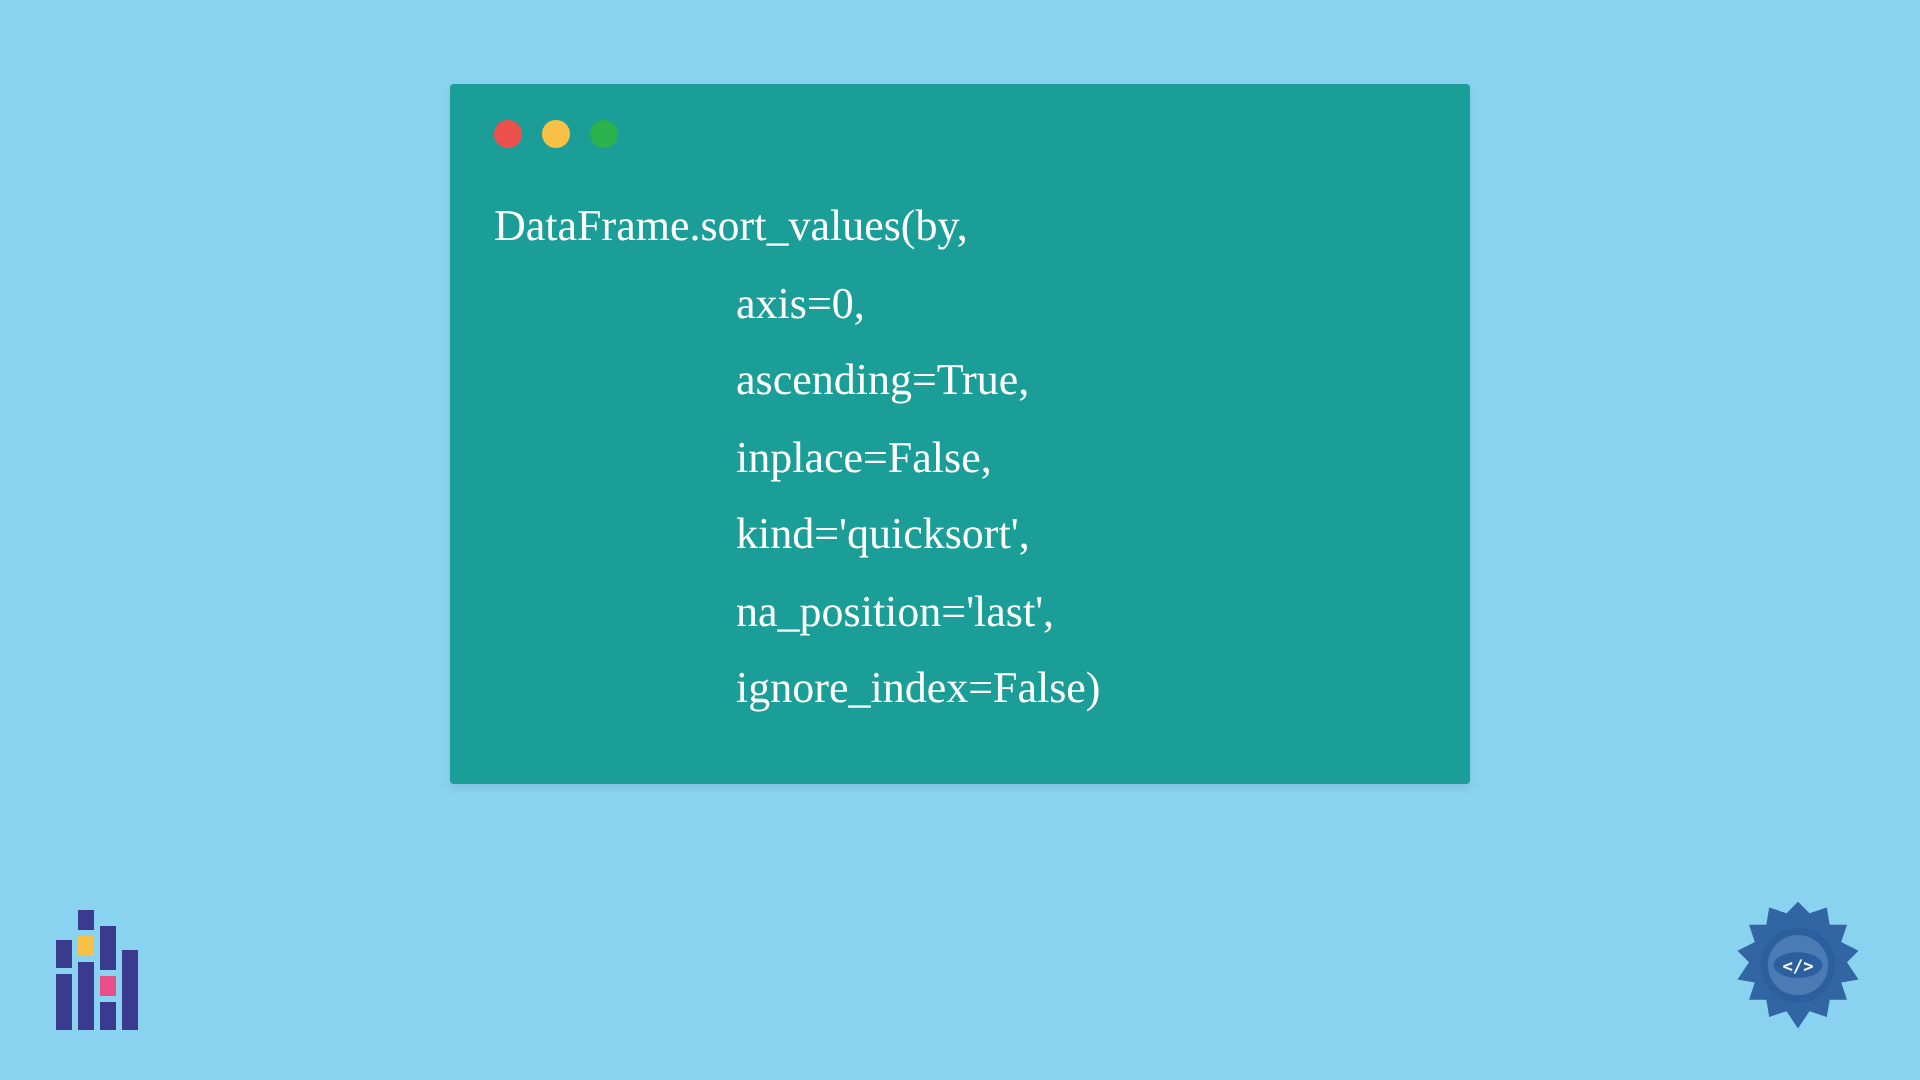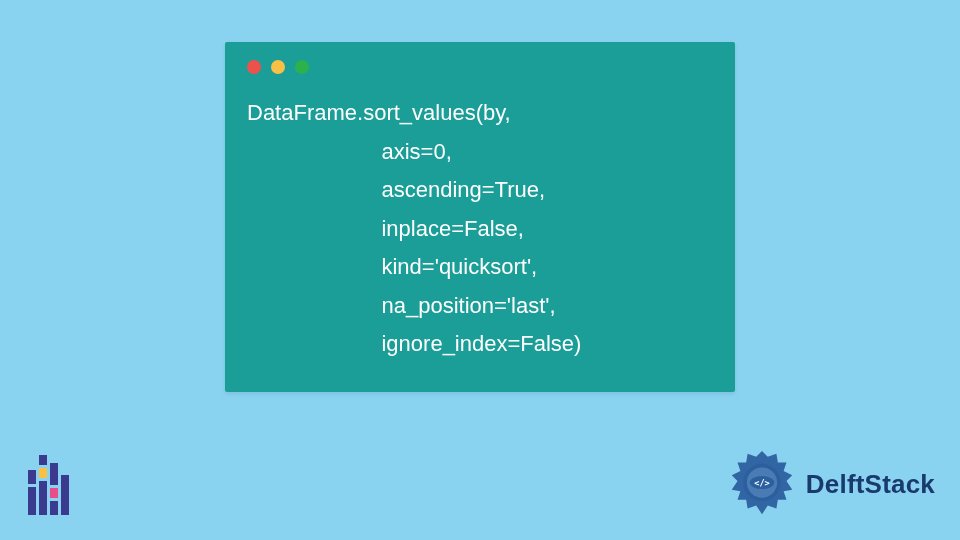--- a/index.html
+++ b/index.html
@@ -31,21 +31,21 @@
   .dot {
     width: 14px;
     height: 14px;
     border-radius: 50%;
   }
   .dot-red { background: #ec524b; }
   .dot-yellow { background: #f8c146; }
   .dot-green { background: #2bb24c; }
   .code-block {
     color: #ffffff;
-    font-family: Liberation Sans, sans-serif;
+    font-family: Liberation Serif, serif;
     font-size: 22px;
     line-height: 1.75;
     white-space: pre;
     padding-left: 6px;
   }
   .logo-left {
     position: absolute;
     left: 28px;
     bottom: 25px;
     width: 50px;
@@ -121,14 +121,13 @@
 <div class="logo-right">
   <svg width="72" height="72" viewBox="0 0 100 100">
     <g fill="#2c5f9e" opacity="0.95">
       <path d="M50 4 L58 12 L70 8 L72 20 L84 20 L80 32 L92 38 L84 46 L92 58 L80 60 L84 72 L72 72 L70 84 L58 80 L50 92 L42 80 L30 84 L28 72 L16 72 L20 60 L8 58 L16 46 L8 38 L20 32 L16 20 L28 20 L30 8 L42 12 Z"></path>
     </g>
     <circle cx="50" cy="48" r="26" fill="#2c5f9e"></circle>
     <circle cx="50" cy="48" r="21" fill="#4a7bb5"></circle>
     <ellipse cx="50" cy="48" rx="17" ry="9" fill="#2c5f9e"></ellipse>
     <text x="50" y="53" font-size="12" text-anchor="middle" fill="#ffffff" font-family="monospace" font-weight="bold">&lt;/&gt;</text>
   </svg>
-  <span class="brand-name">DelftStack</span>
 </div>
 
 </body></html>

